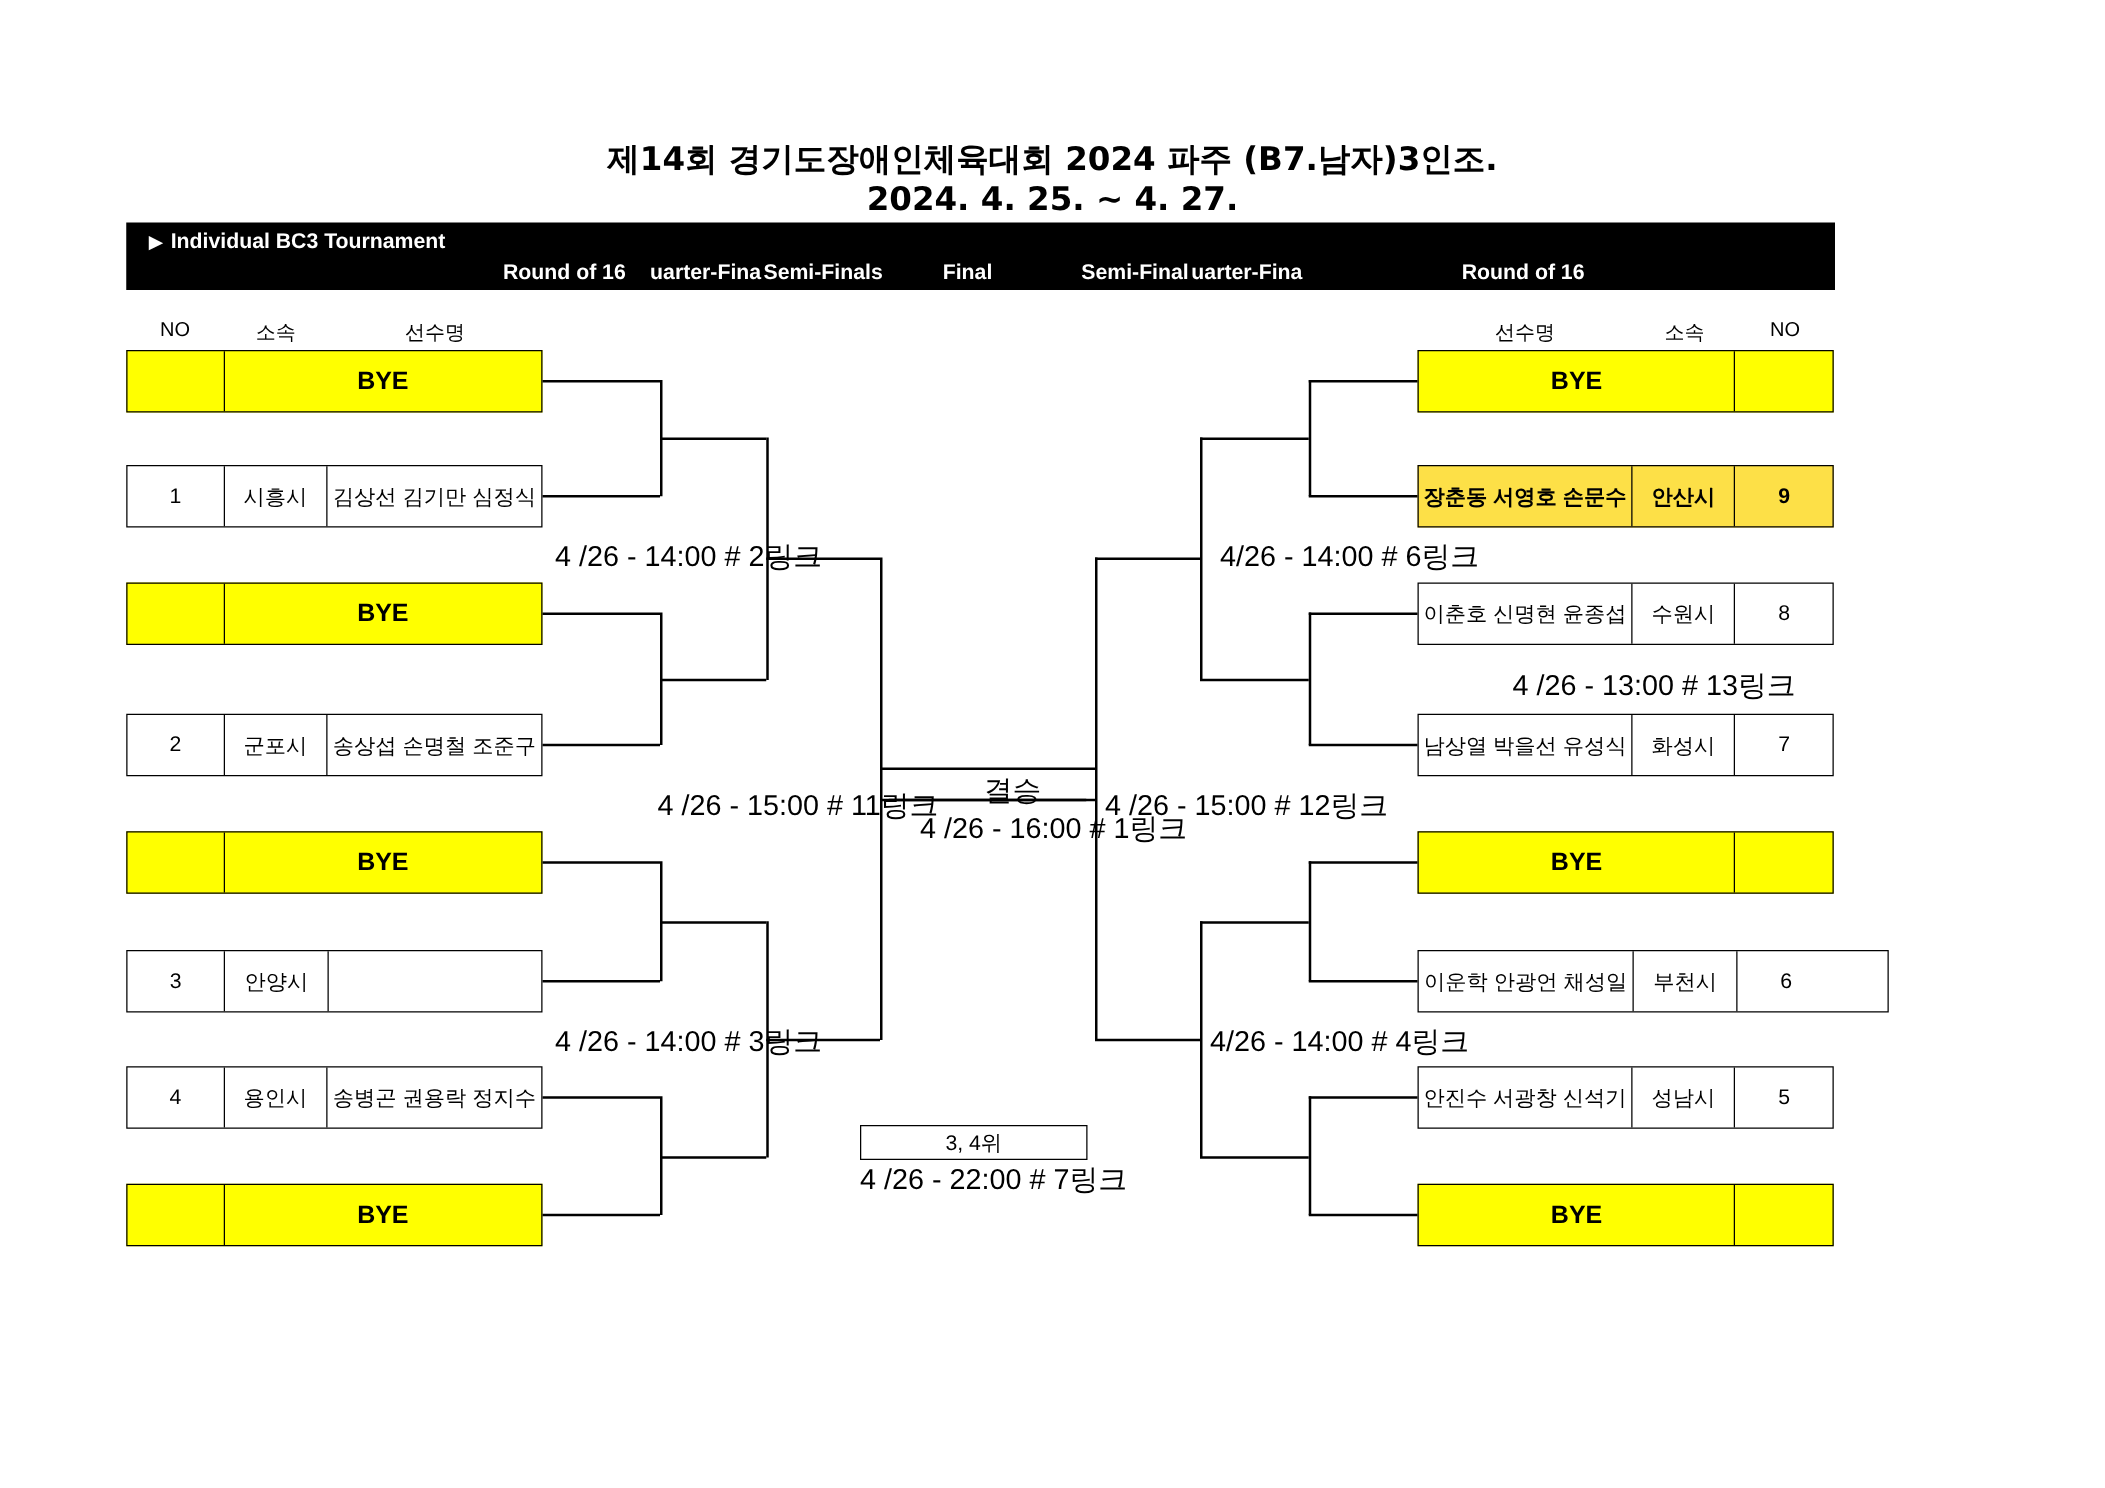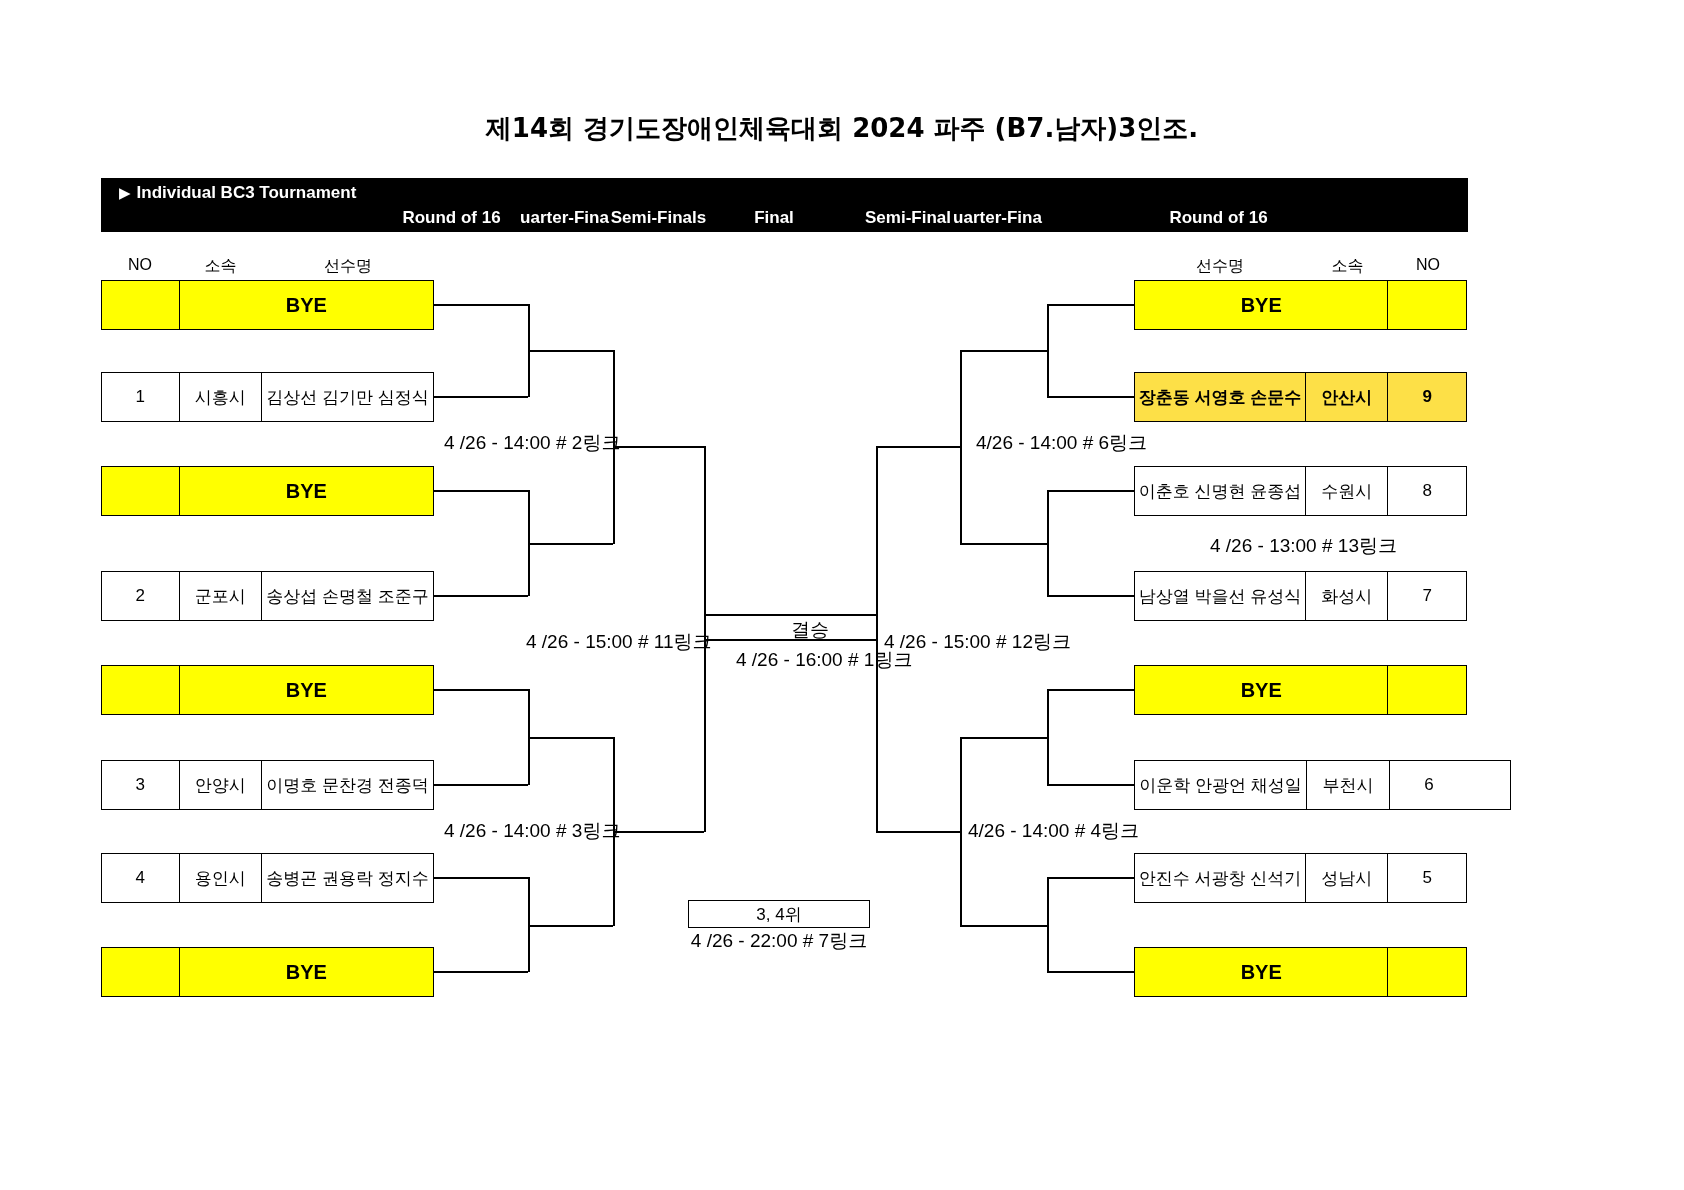--- a/index.html
+++ b/index.html
@@ -55,36 +55,37 @@
   .box.hl{background:#fde047;}
   .box.hl .cell{font-weight:bold;}
 
   
   .ln{position:absolute;background:#000;}
   .lh{height:1.6px;}
   .lv{width:1.6px;}
 
   
   .mt{
-    position:absolute;font-size:19px;color:#000;white-space:nowrap;
+    position:absolute;font-size:23px;color:#000;white-space:nowrap;
   }
 
   
   .finalbox{
     position:absolute;box-sizing:border-box;border:1.6px solid #000;background:#fff;
     display:flex;align-items:center;justify-content:center;font-size:17px;
   }
 </style>
 </head>
 <body>
 
 <div id="sheet">
 
   <div class="title-block">
     <div class="title-line1">제14회 경기도장애인체육대회 2024 파주 (B7.남자)3인조.</div>
+    <div class="title-line2">2024. 4. 25. ~ 4. 27.</div>
   </div>
 
   <div class="headerbar">
     <div class="hb-label">
       <span class="hb-arrow">▶</span><span>Individual BC3 Tournament</span>
     </div>
     <div class="round-label" style="left:198px;width:305px;">Round of 16</div>
     <div class="round-label" style="left:415px;width:97px;">uarter-Fina</div>
     <div class="round-label" style="left:509px;width:97px;">Semi-Finals</div>
     <div class="round-label" style="left:625px;width:96px;">Final</div>
@@ -124,21 +125,20 @@
   </div>
 
   <div class="box bye" style="left:101px;top:665px;width:333px;">
     <div class="cell sep-r" style="width:78px;"></div>
     <div class="cell" style="width:255px;">BYE</div>
   </div>
 
   <div class="box" style="left:101px;top:760px;width:333px;">
     <div class="cell sep-r" style="width:78px;">3</div>
     <div class="cell sep-r" style="width:83px;">안양시</div>
-    <div class="cell" style="width:172px;">이명호 문찬경 전종덕</div>
   </div>
 
   <div class="box" style="left:101px;top:853px;width:333px;">
     <div class="cell sep-r" style="width:78px;">4</div>
     <div class="cell sep-r" style="width:83px;">용인시</div>
     <div class="cell" style="width:172px;">송병곤 권용락 정지수</div>
   </div>
 
   <div class="box bye" style="left:101px;top:947px;width:333px;">
     <div class="cell sep-r" style="width:78px;"></div>

